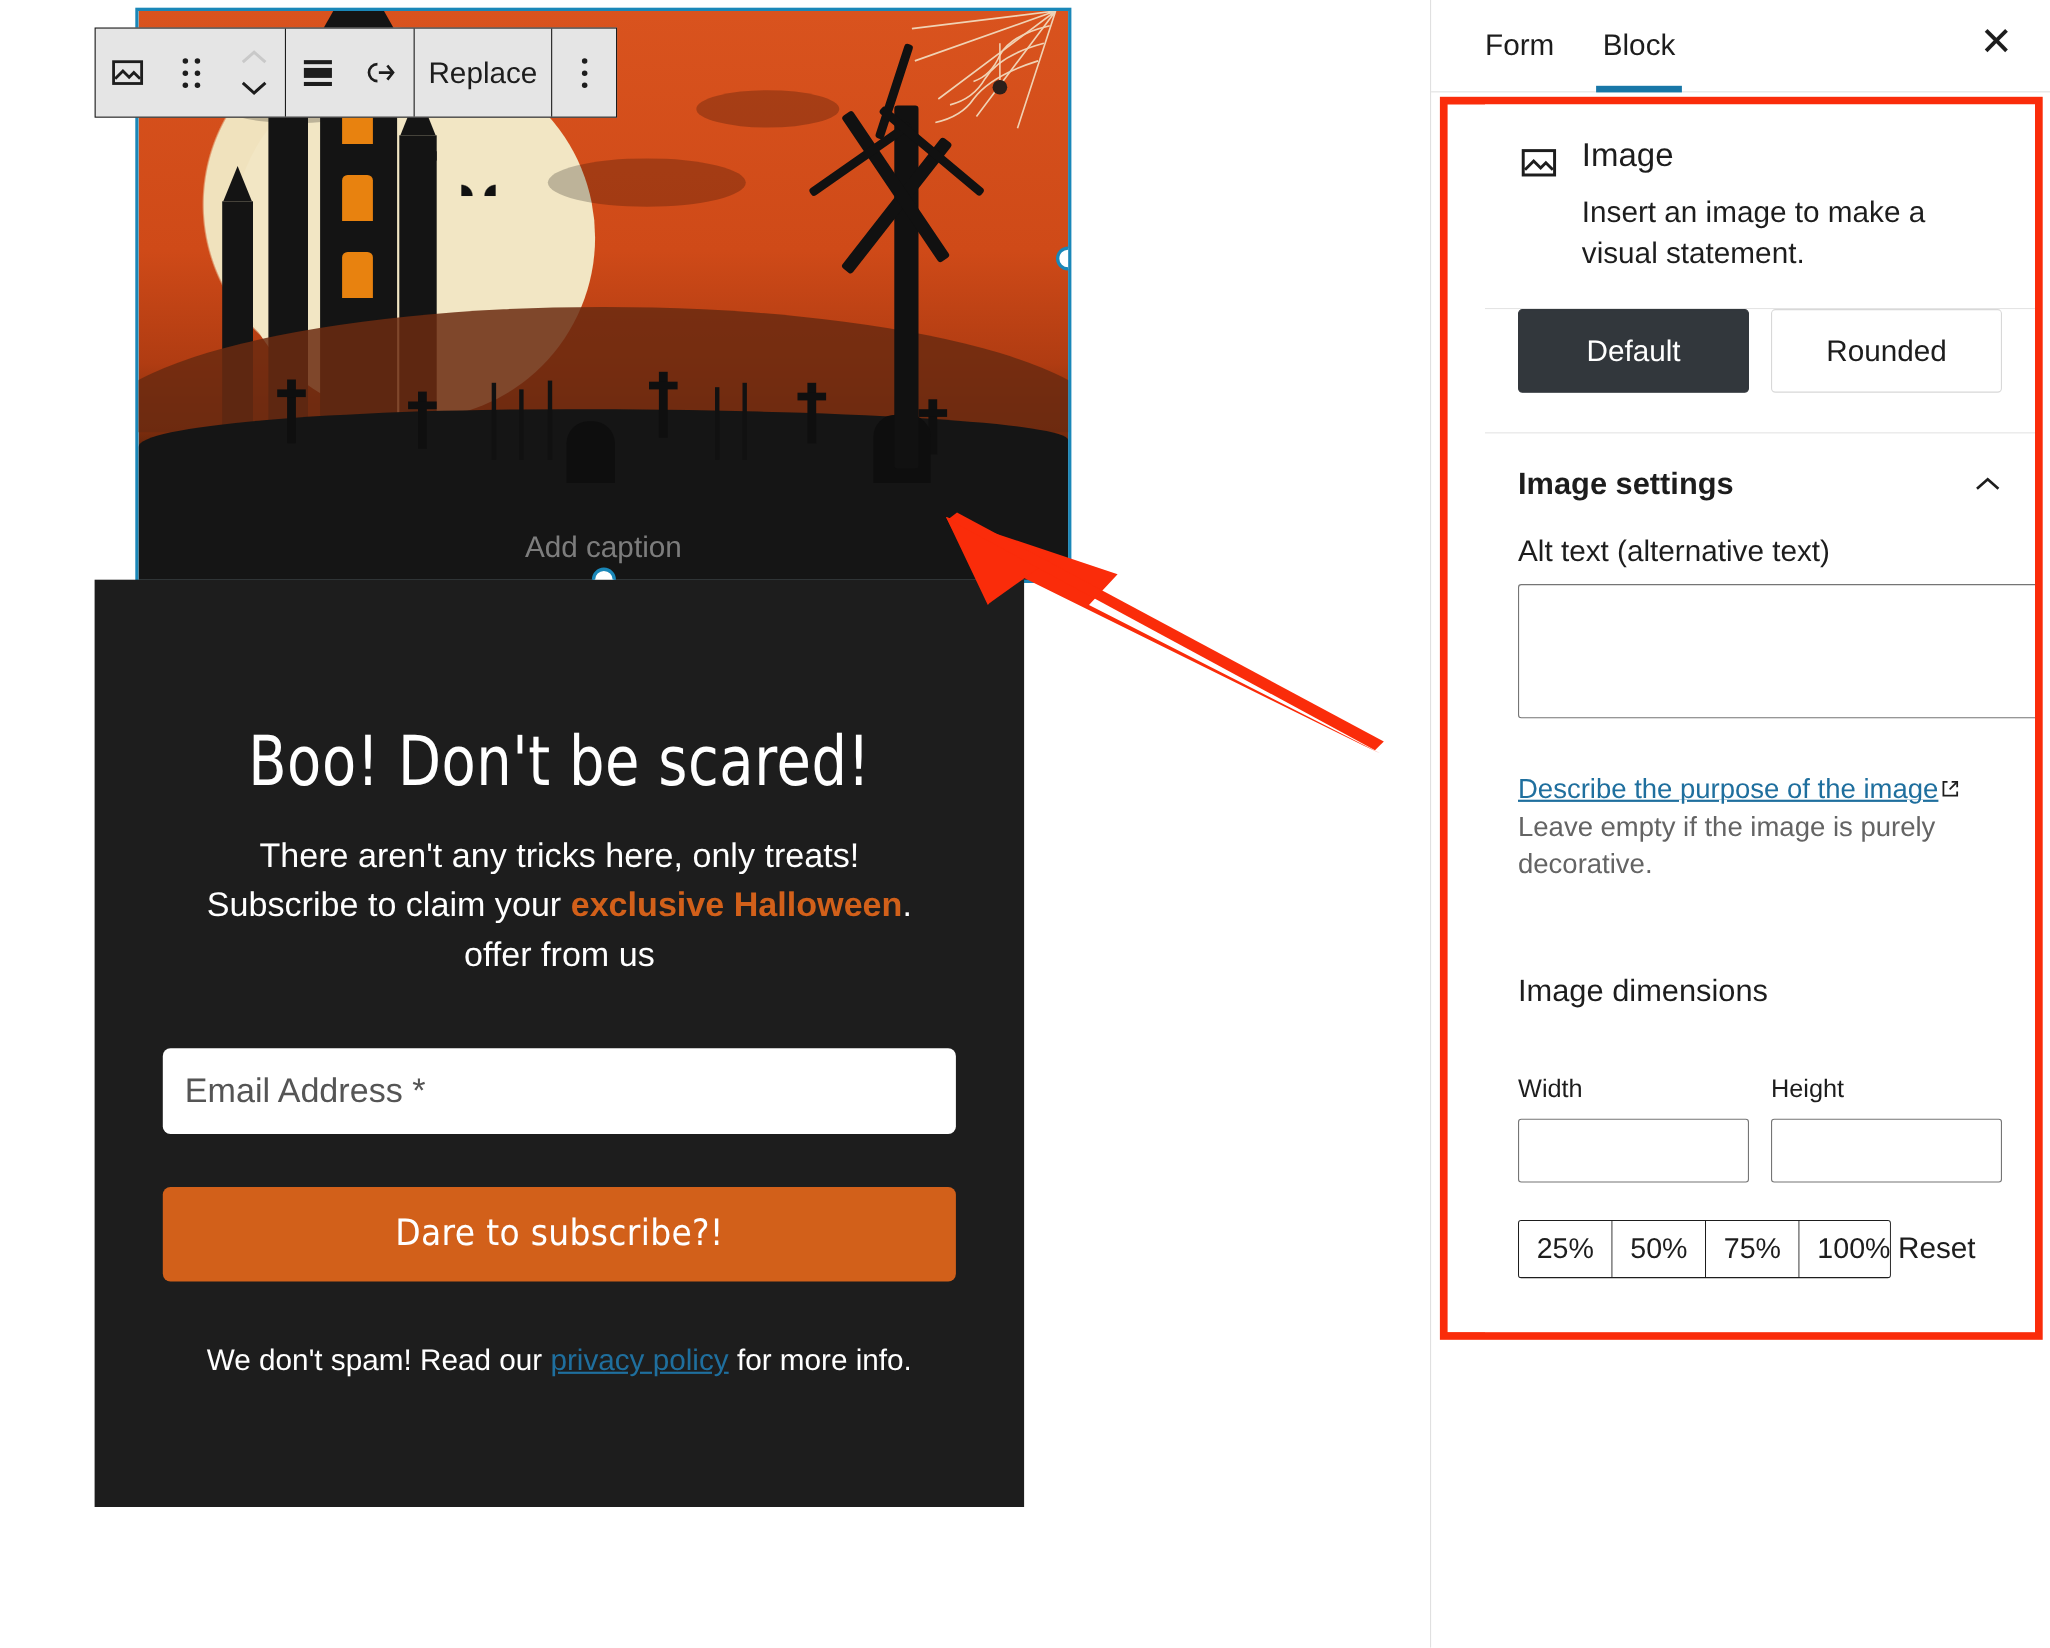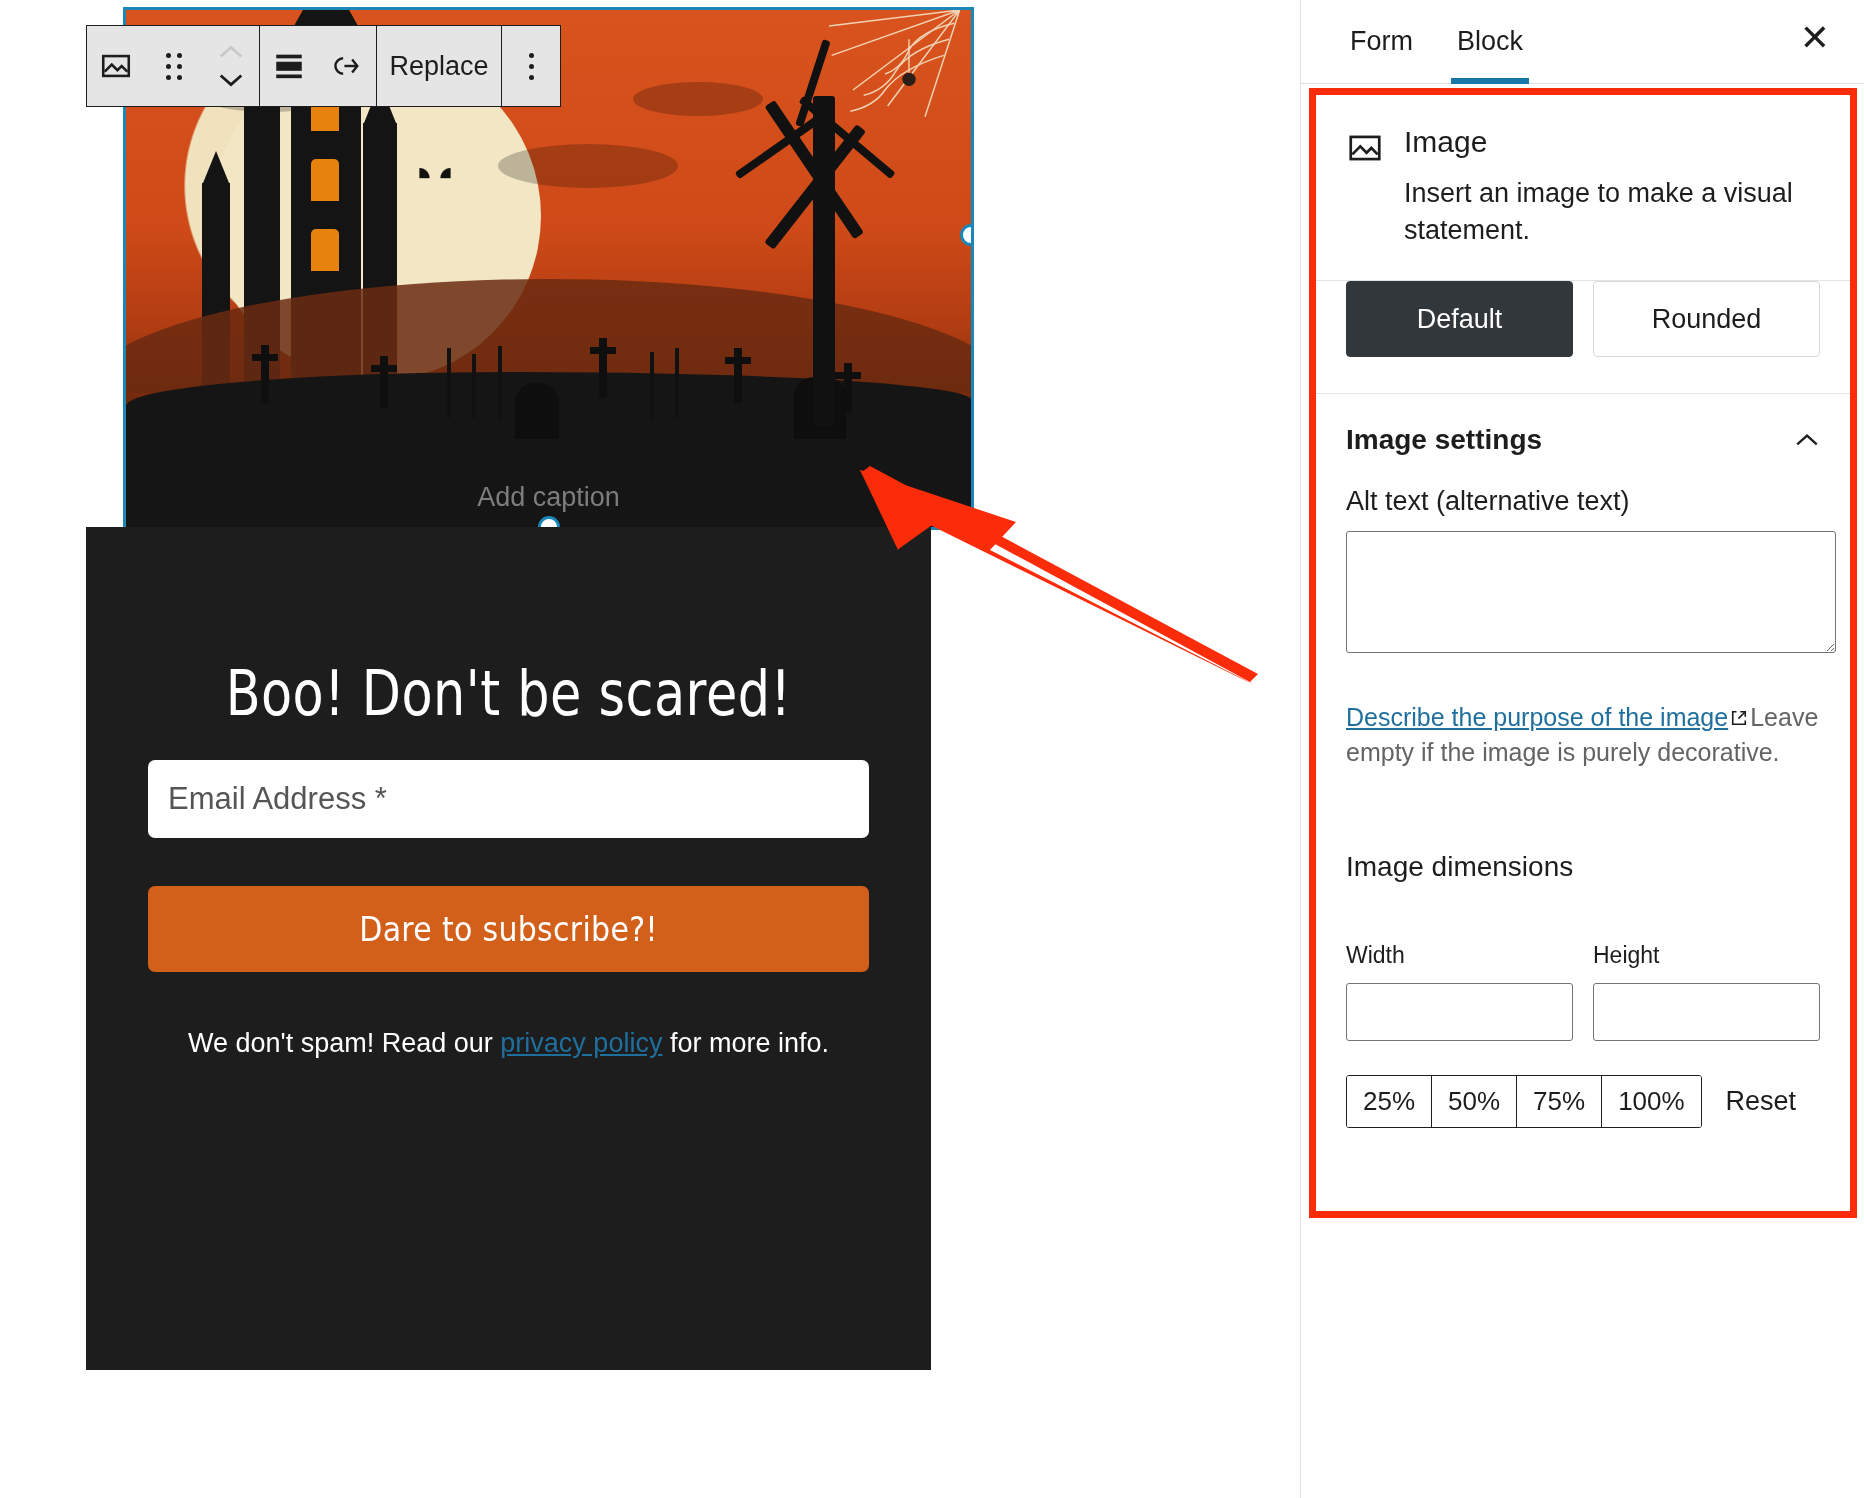--- a/index.html
+++ b/index.html
@@ -273,20 +273,21 @@
 
   #settings-outline {
     position: absolute; left: 8px; top: 88px;
     width: 548px; height: 1130px;
     border: 7px solid #fa2c0a;
   }
   #settings-scroll {
     position: absolute; inset: 0;
     background: #ffffff;
     overflow: hidden;
+    margin-left: 34px;
   }
   .block-card { display: flex; gap: 20px; padding: 30px 30px 32px; }
   .block-card-icon { flex: 0 0 auto; margin-top: 4px; }
   .block-card-title { font-size: 30px; color: #1d1d1d; margin: 0 0 16px; font-weight: normal; }
   .block-card-desc { font-size: 27px; color: #1d1d1d; line-height: 1.36; margin: 0; }
 
   .section-header {
     display: flex; align-items: center; justify-content: space-between;
     padding: 30px 30px;
     cursor: pointer;
@@ -483,20 +484,25 @@
               <span></span>
               <span></span>
             </span>
         </div>
       </div>
     </div>
   </div>
 
   <div id="optin-card">
     <h2 id="optin-heading">Boo! Don't be scared!</h2>
+    <p id="optin-body">
+      <span>There aren't any tricks here, only treats!</span><br>
+      <span>Subscribe to claim your </span><span class="hl-orange">exclusive Halloween</span><span>.</span><br>
+      <span>offer from us</span>
+    </p>
     <input id="email-input" type="text" placeholder="Email Address *" style="">
     <button id="subscribe-button">
       <span>Dare to subscribe?!</span>
     </button>
     <p id="spam-note">
       <span>We don't spam! Read our </span><a href="#">privacy policy</a><span> for more info.</span>
     </p>
   </div>
 
   <svg id="annotation-arrow" viewBox="0 0 420 260">

